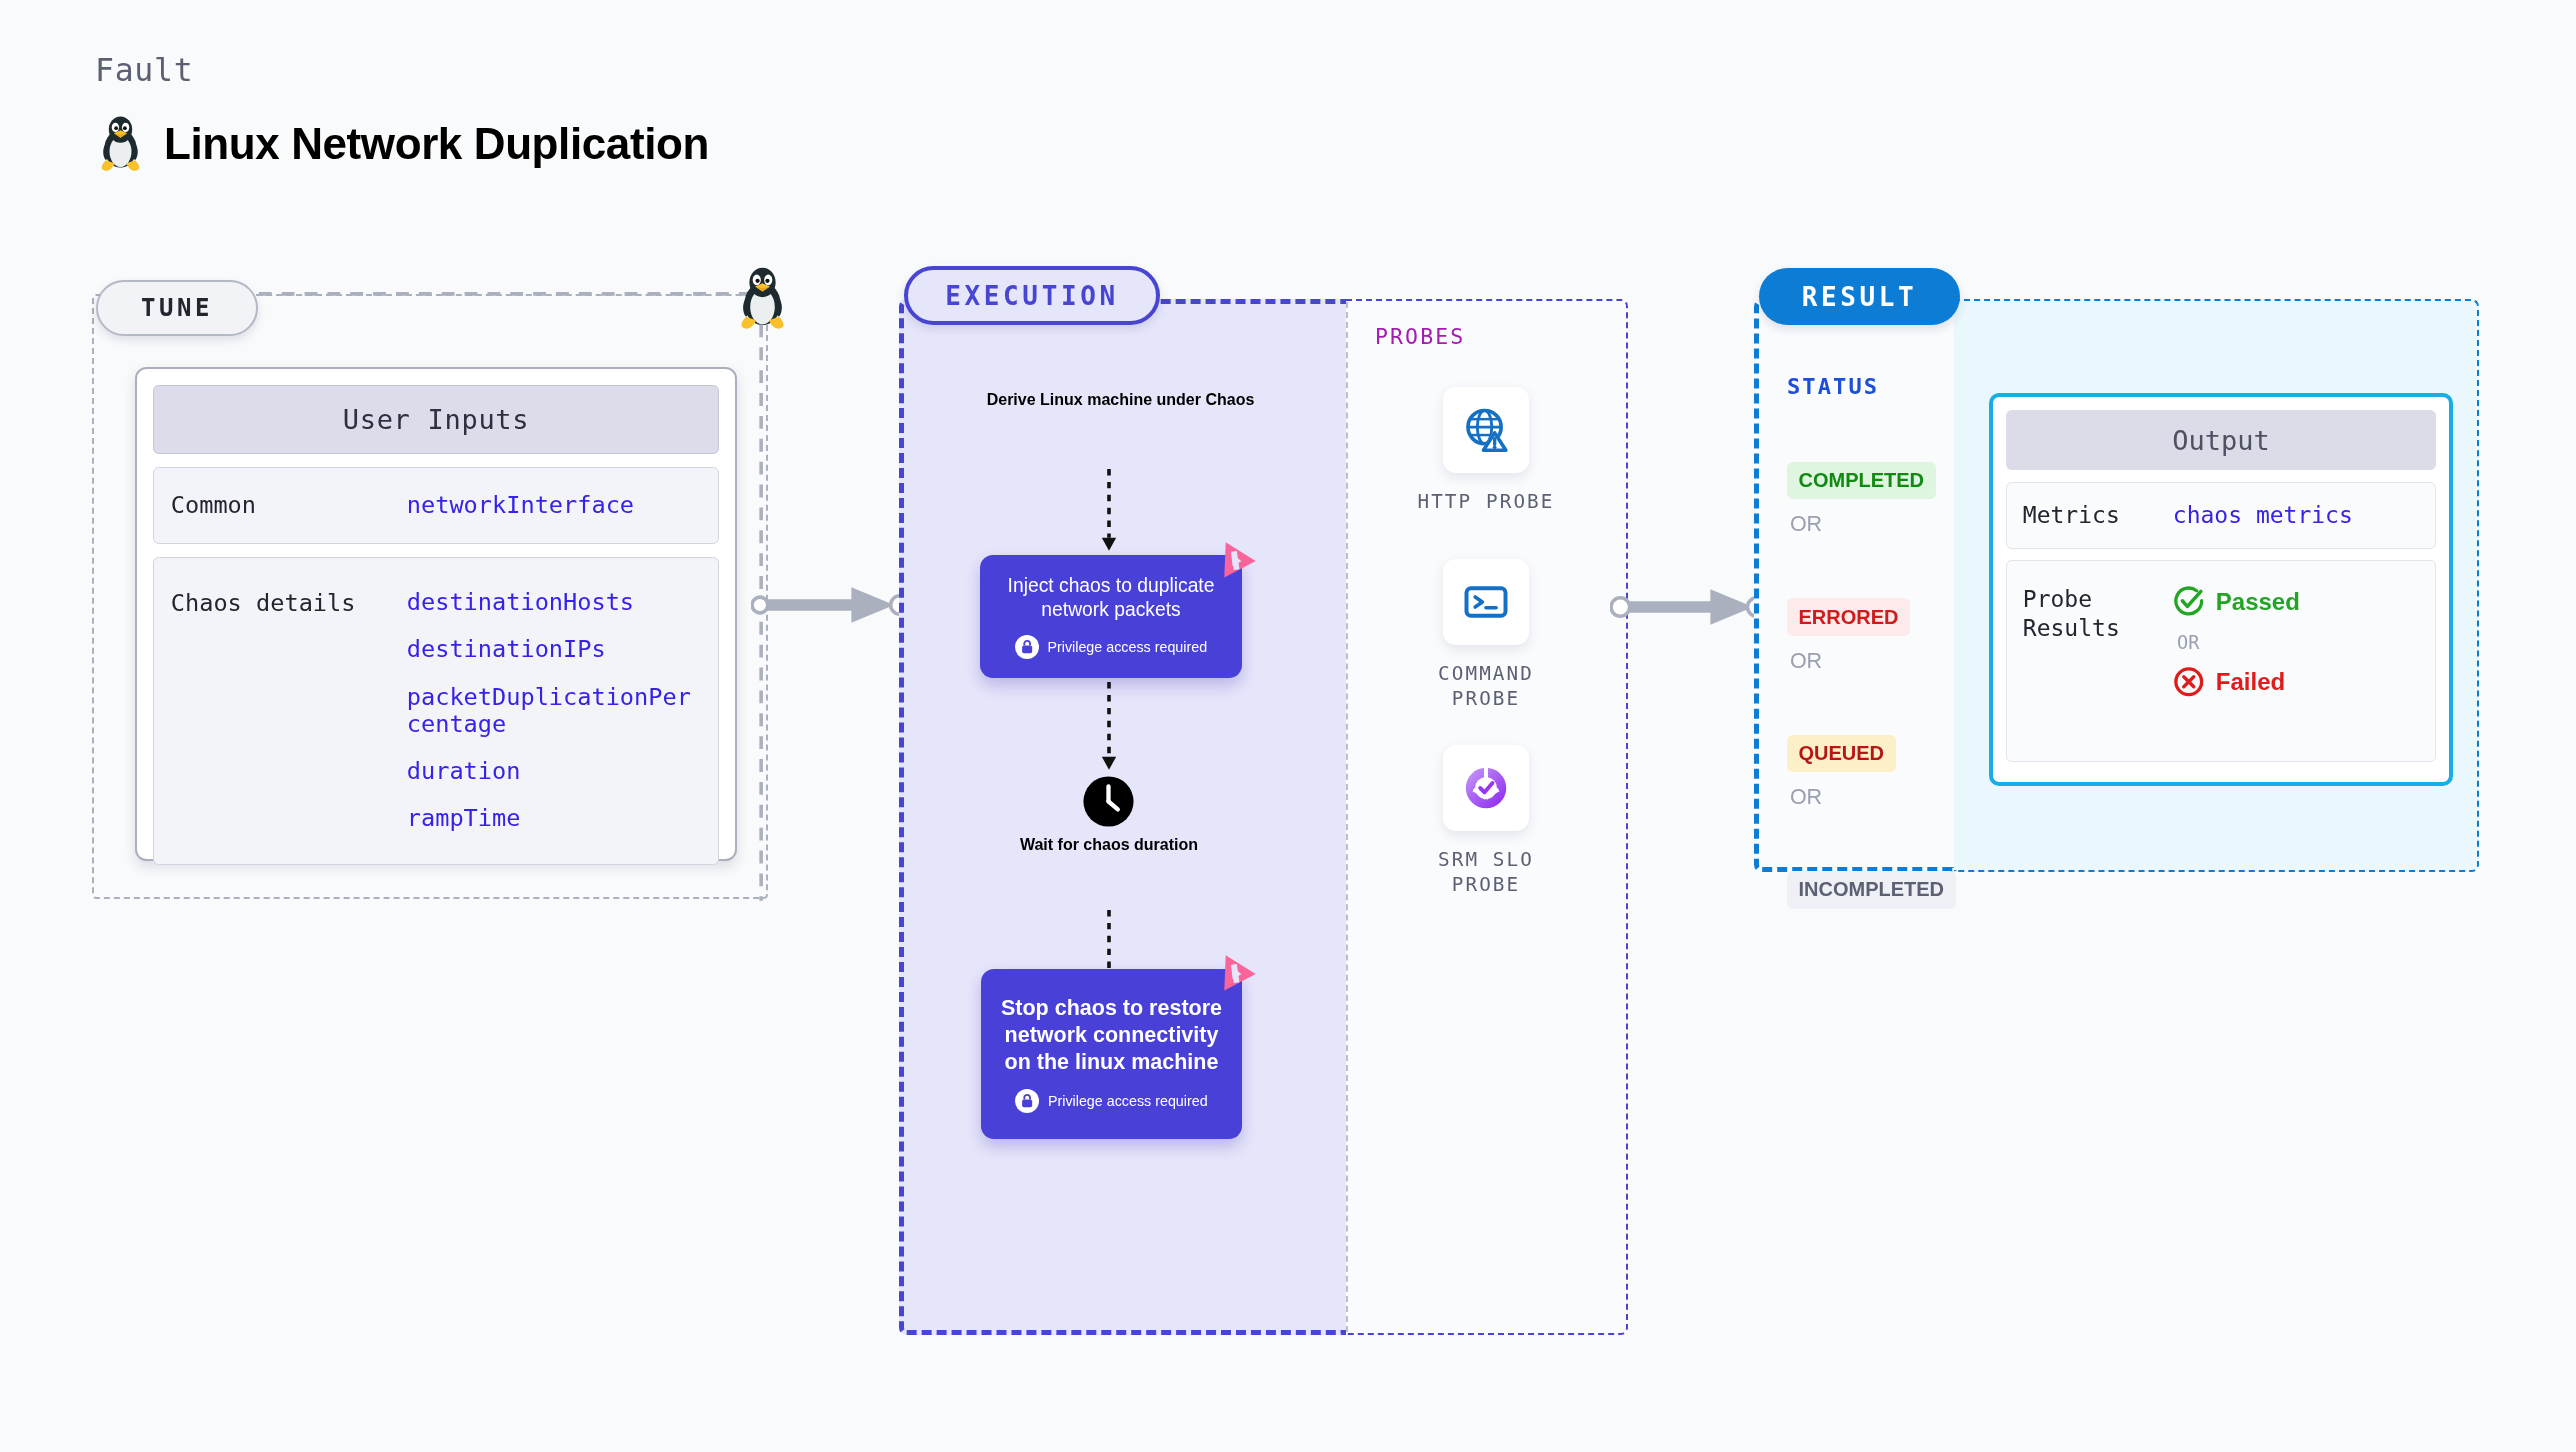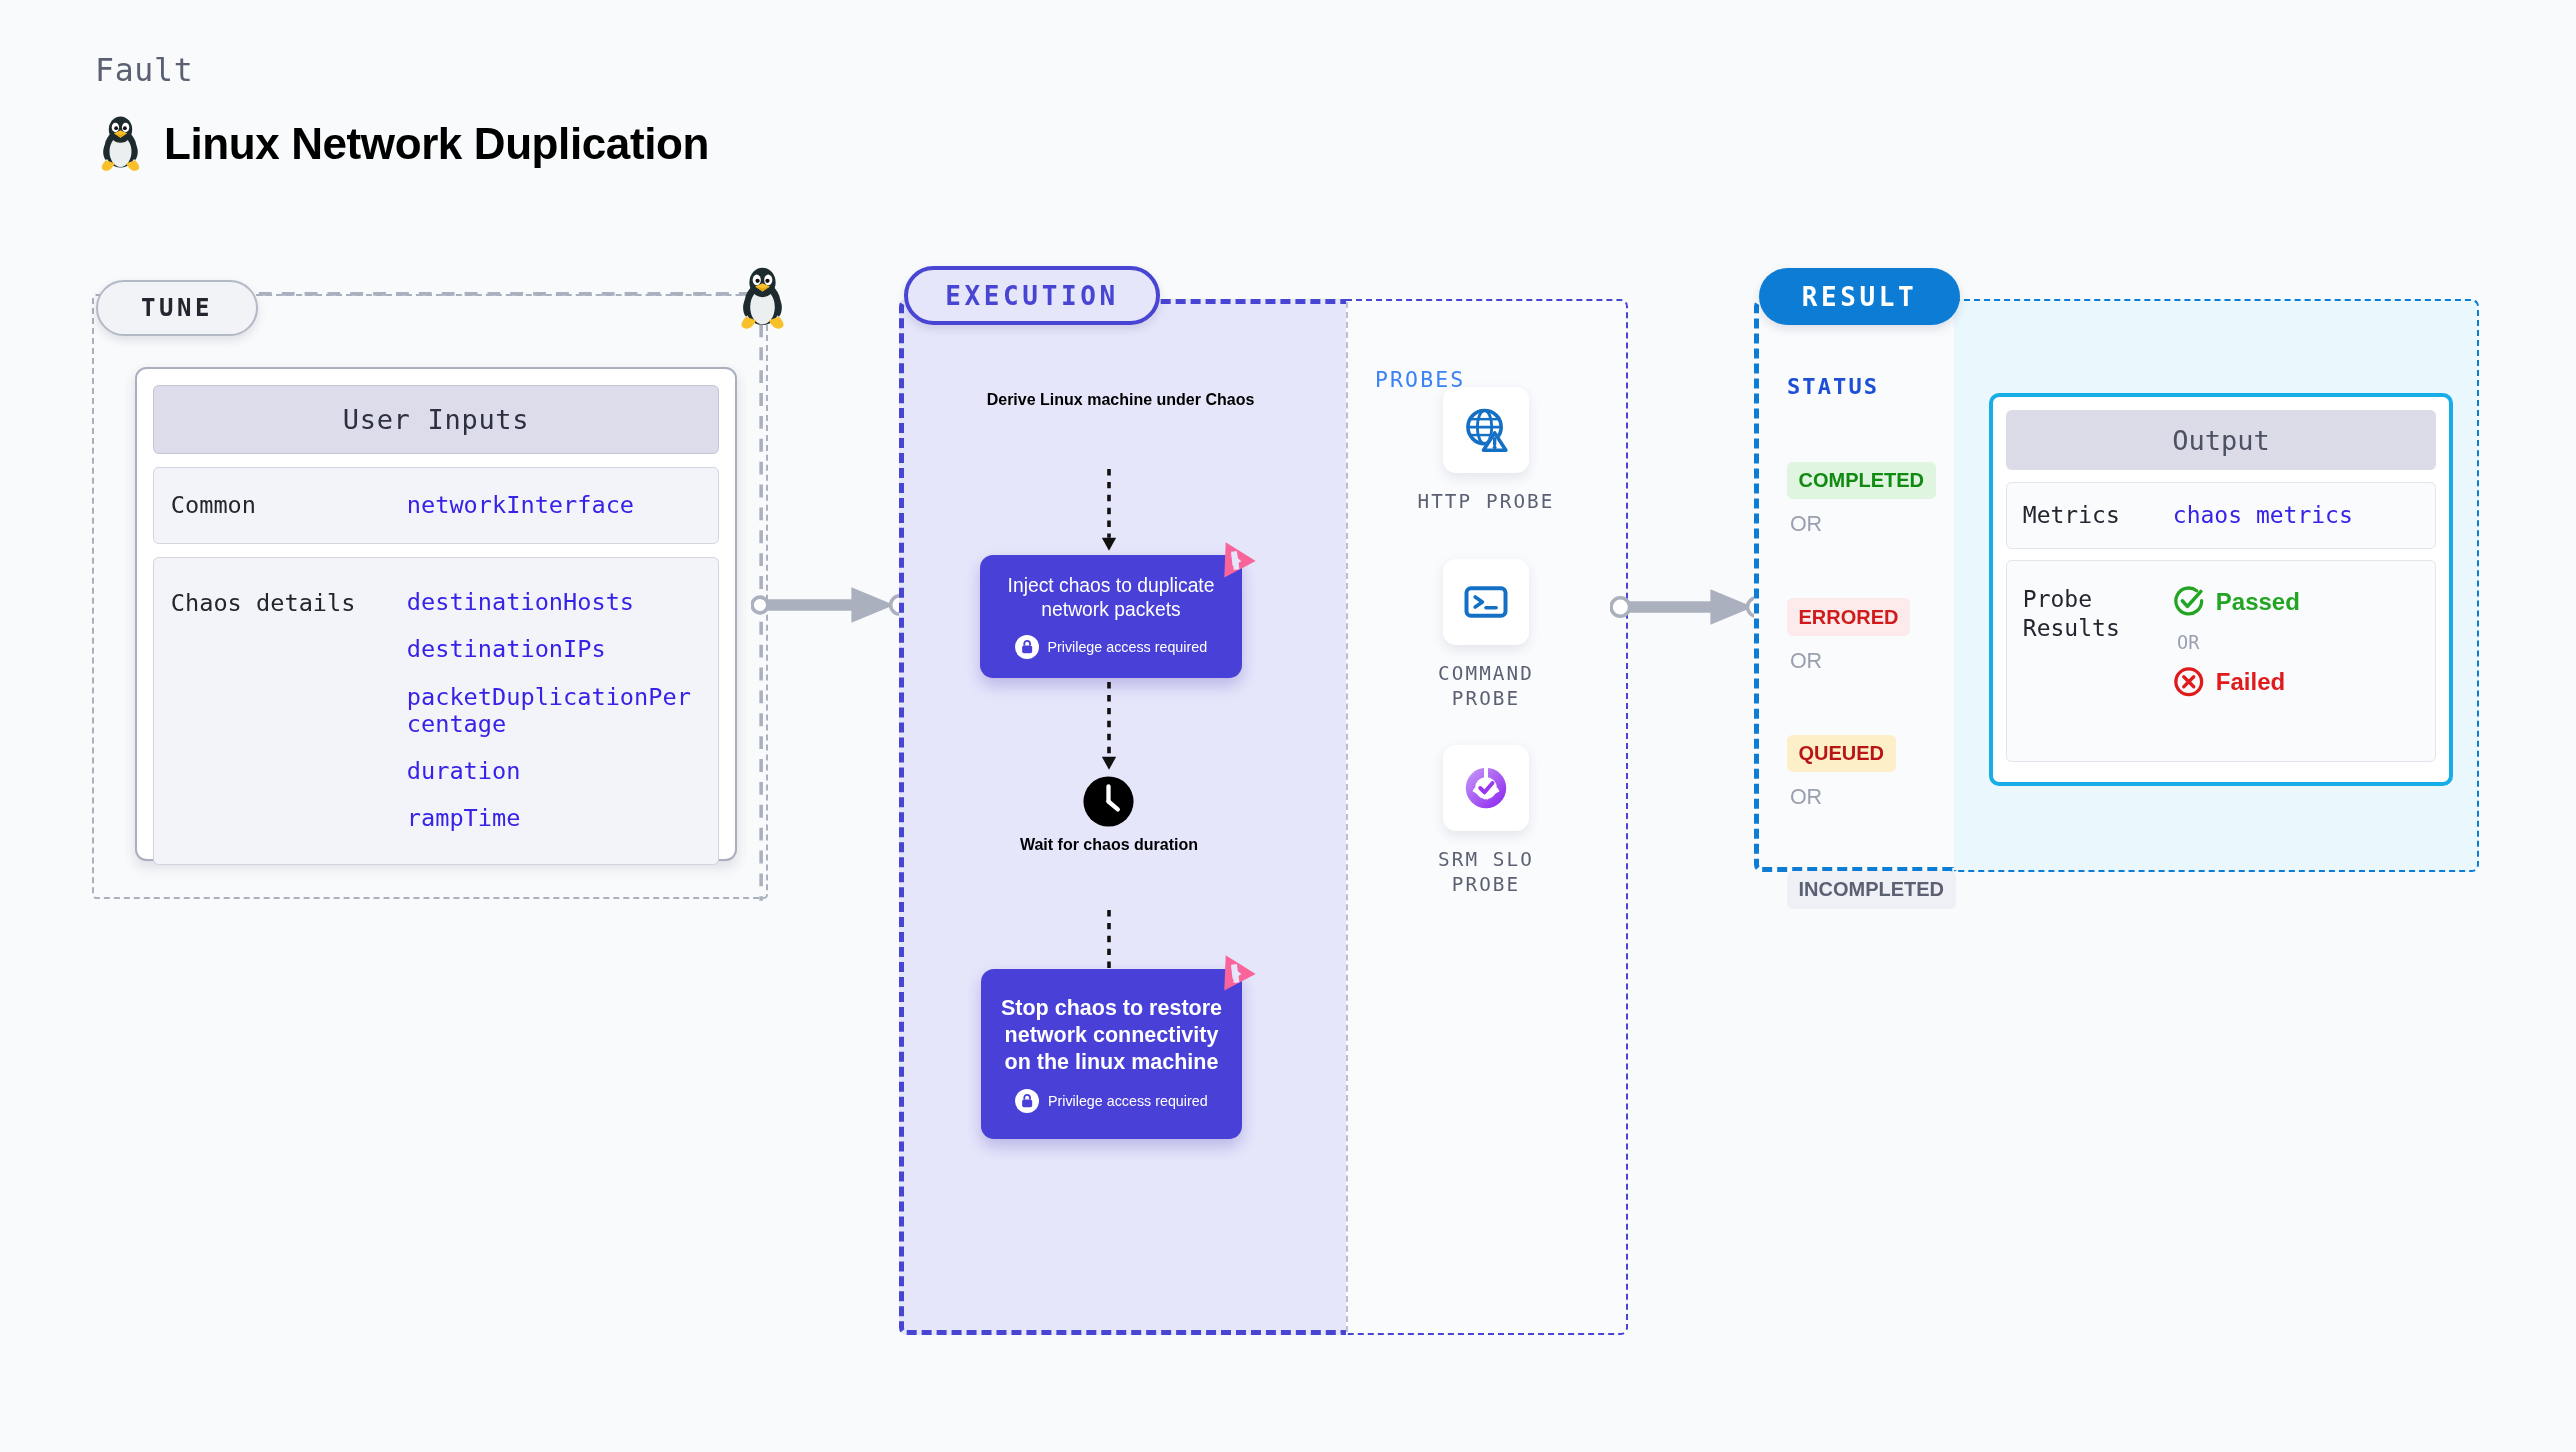--- a/index.html
+++ b/index.html
@@ -127,21 +127,21 @@
   .lock-badge {
     width: 24px; height: 24px; border-radius: 50%; background: #fff;
     display: flex; align-items: center; justify-content: center;
   }
   .chaos-badge { position: absolute; }
 
   
   .probes-title {
     position: absolute; left: 1375px; top: 324px;
     font-family: "DejaVu Sans Mono", monospace; font-size: 21.5px;
-    color: #3b82f6; letter-spacing: 2.1px; margin-top: 43px;
+    color: #a21caf; letter-spacing: 2.1px;
   }
   .probe-item { position: absolute; display: flex; flex-direction: column; align-items: center; width: 172px; }
   .probe-icon-box {
     width: 86px; height: 86px; background: #fff; border-radius: 13px;
     box-shadow: 0 4.3px 11.5px rgba(40,50,90,0.10);
     display: flex; align-items: center; justify-content: center;
   }
   .probe-label {
     margin-top: 15.8px; text-align: center;
     font-family: "DejaVu Sans Mono", monospace; font-size: 19.3px;

